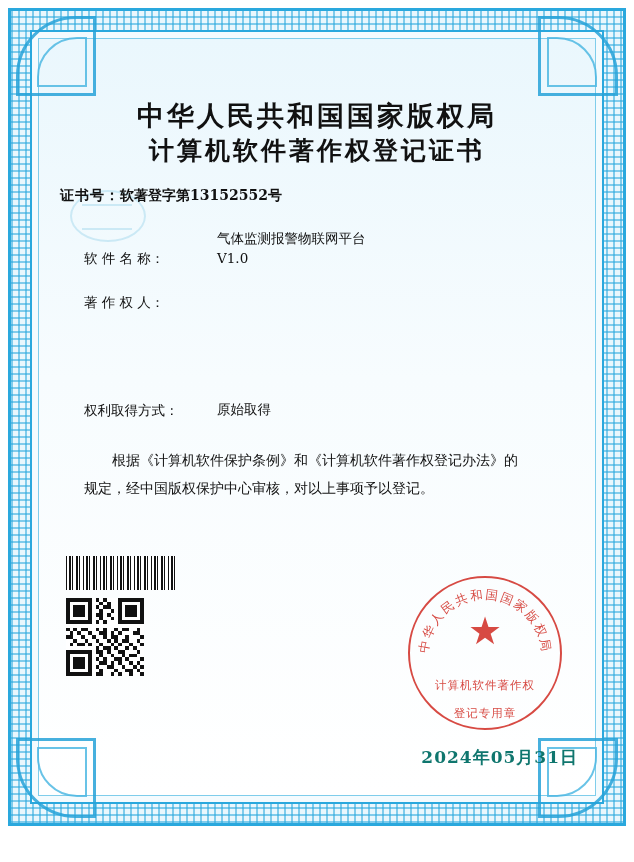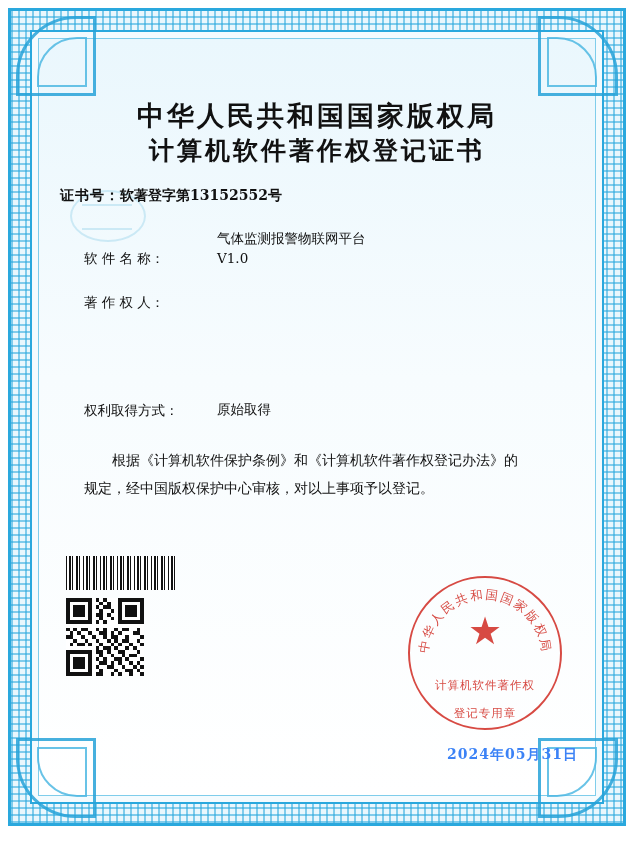--- a/index.html
+++ b/index.html
@@ -238,23 +238,23 @@
     position: absolute;
     left: 0; top: 0; width: 150px; height: 150px;
   }
   .seal-arc-text svg { display: block; }
 
   .issue-date {
     position: absolute;
     right: 56px;
     top: 746px;
     font-family: "DejaVu Serif", serif;
-    font-size: 14px;
+    font-size: 17px;
     font-weight: bold;
-    color: #3b82f6;
+    color: #0f766e;
     letter-spacing: 1px;
     text-align: center;
   }
 </style>
 </head>
 <body>
 
 <div class="page">
 
   <div class="frame-outer"></div>

